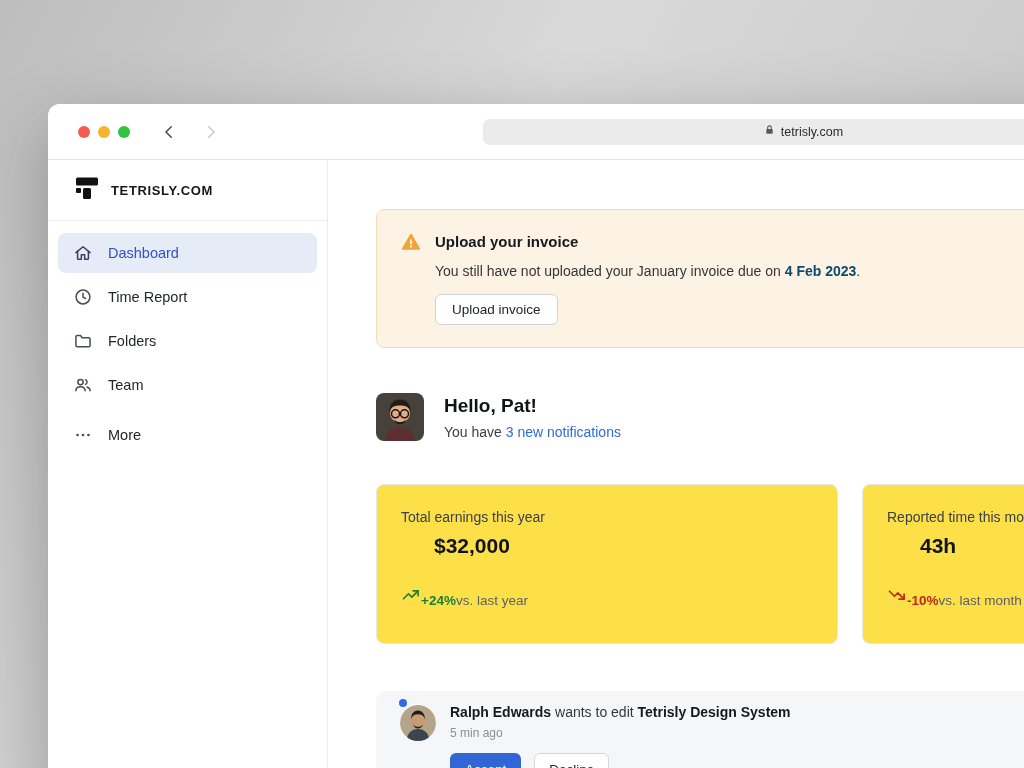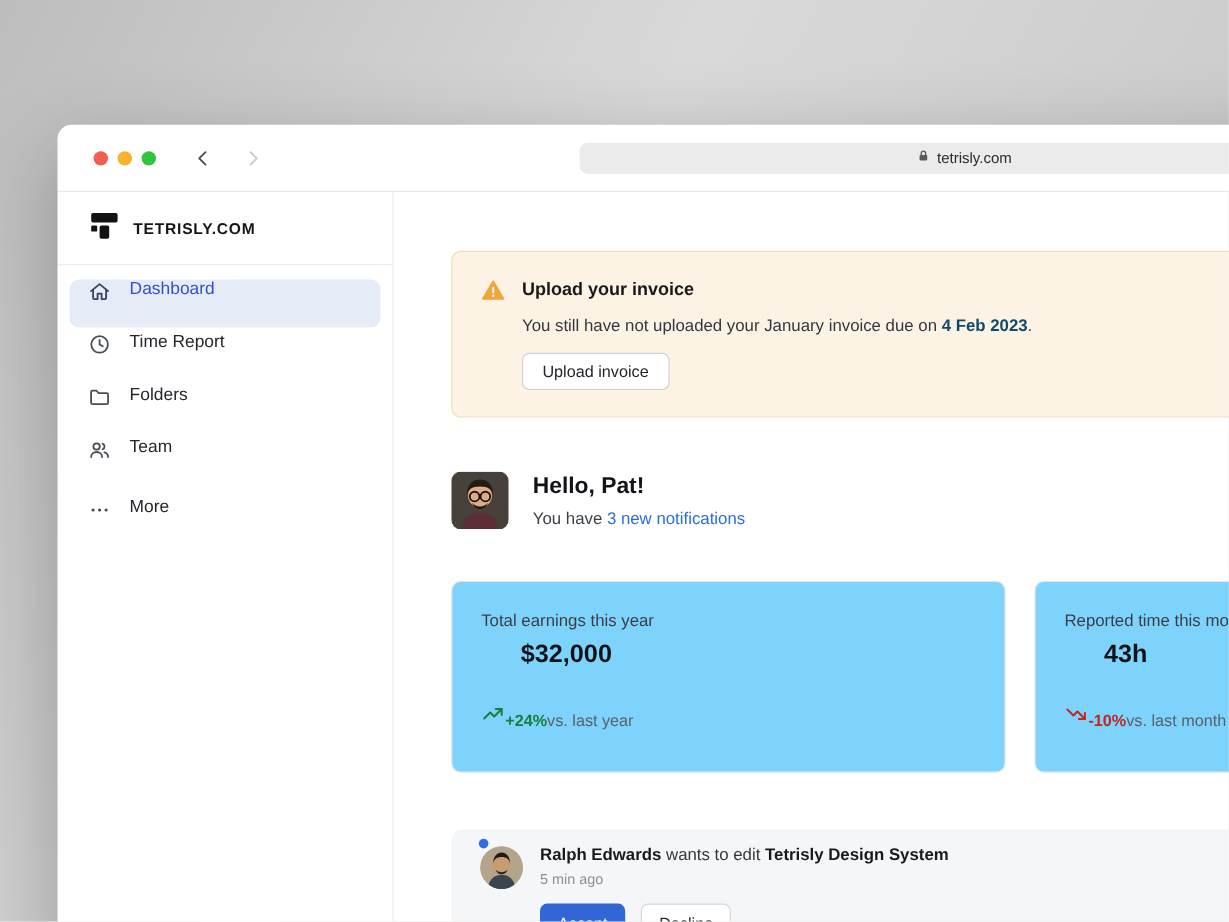--- a/index.html
+++ b/index.html
@@ -36,21 +36,21 @@
 
   
   .content { display:flex; height:calc(100% - 57px); }
 
   
   .sidebar { width:280px; flex:0 0 280px; border-right:1px solid #ededed; background:#fff; }
   .logo-row { height:61px; display:flex; align-items:center; gap:11px; padding:0 26px; border-bottom:1px solid #ededed; }
   .logo-text { font-size:13px; font-weight:700; letter-spacing:.05em; color:#14161a; }
   .menu { padding:12px 10px; display:flex; flex-direction:column; gap:4px; }
   .menu-item {
-    height:40px; display:flex; gap:15px;
+    height:40px; display:flex; align-items:center; gap:15px;
     padding:0 15px; border-radius:8px; font-size:14.5px; color:#23262b; cursor:pointer;
   }
   .mi-icon { color:#474c55; display:flex; }
   .menu-item.active { background:#e6ebf8; color:#3450c8; }
   .menu-item.active .mi-icon { color:#39415e; }
   .menu-item.more-item { margin-top:6px; }
 
   
   .main { flex:1; padding:49px 48px 0 48px; overflow:hidden; }
 
@@ -71,21 +71,21 @@
   
   .greeting { margin-top:45px; display:flex; gap:20px; align-items:center; }
   .avatar-lg { width:48px; height:48px; border-radius:8px; overflow:hidden; flex:0 0 48px; }
   .greeting-title { font-size:19px; font-weight:700; color:#111317; }
   .greeting-sub { font-size:14px; color:#3c4048; margin-top:7px; }
   .link { color:#2b6be0; cursor:pointer; text-decoration:none; }
 
   
   .cards { margin-top:43px; display:flex; gap:24px; }
   .card {
-    background:#7dd3fc; border:1px solid #e5e6e8; border-radius:8px;
+    background:#fde047; border:1px solid #e5e6e8; border-radius:8px;
     padding:24px; height:160px;
   }
   .card.first { width:462px; flex:0 0 462px; }
   .card.second { flex:1; min-width:237px; }
   .card-title { font-size:14px; color:#3a3e45; white-space:nowrap; }
   .card-value { font-size:21px; font-weight:700; color:#111317; margin-top:9px;margin-left:33px; }
   .trend { margin-top:27px; display:flex; align-items:flex-end; gap:0; font-size:13.5px; color:#5b6068; white-space:nowrap; }
   .delta-up { color:#188038; font-weight:700; }
   .delta-down { color:#c0271d; font-weight:700; }
 

